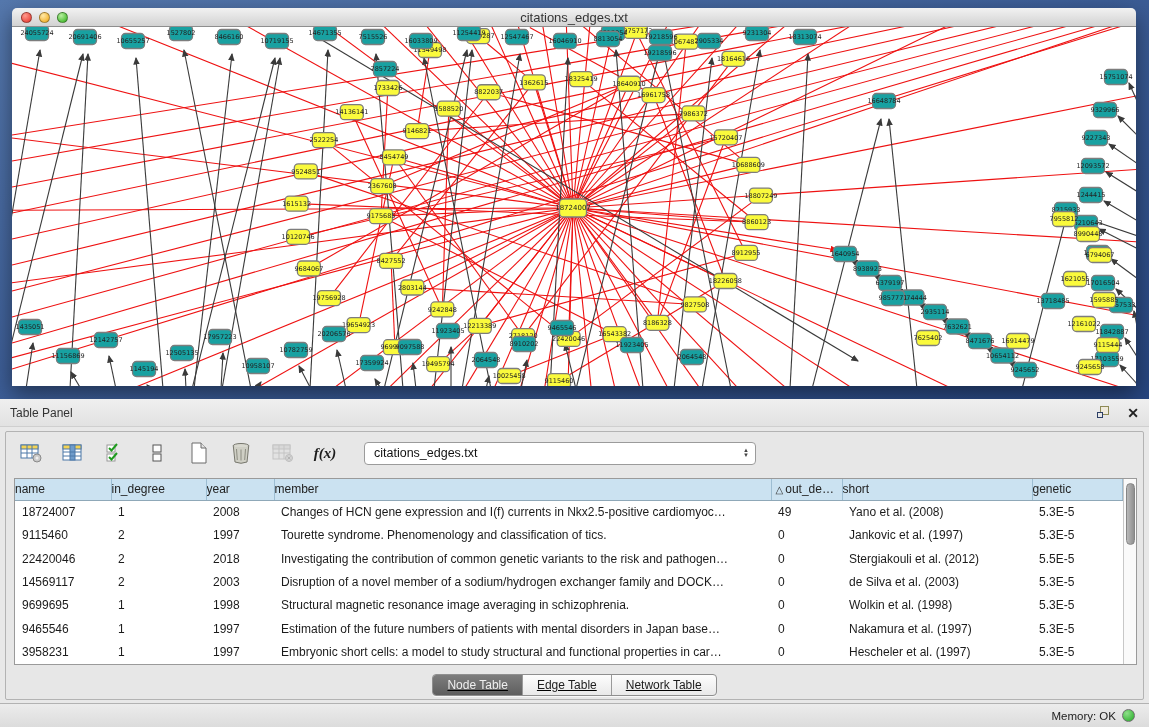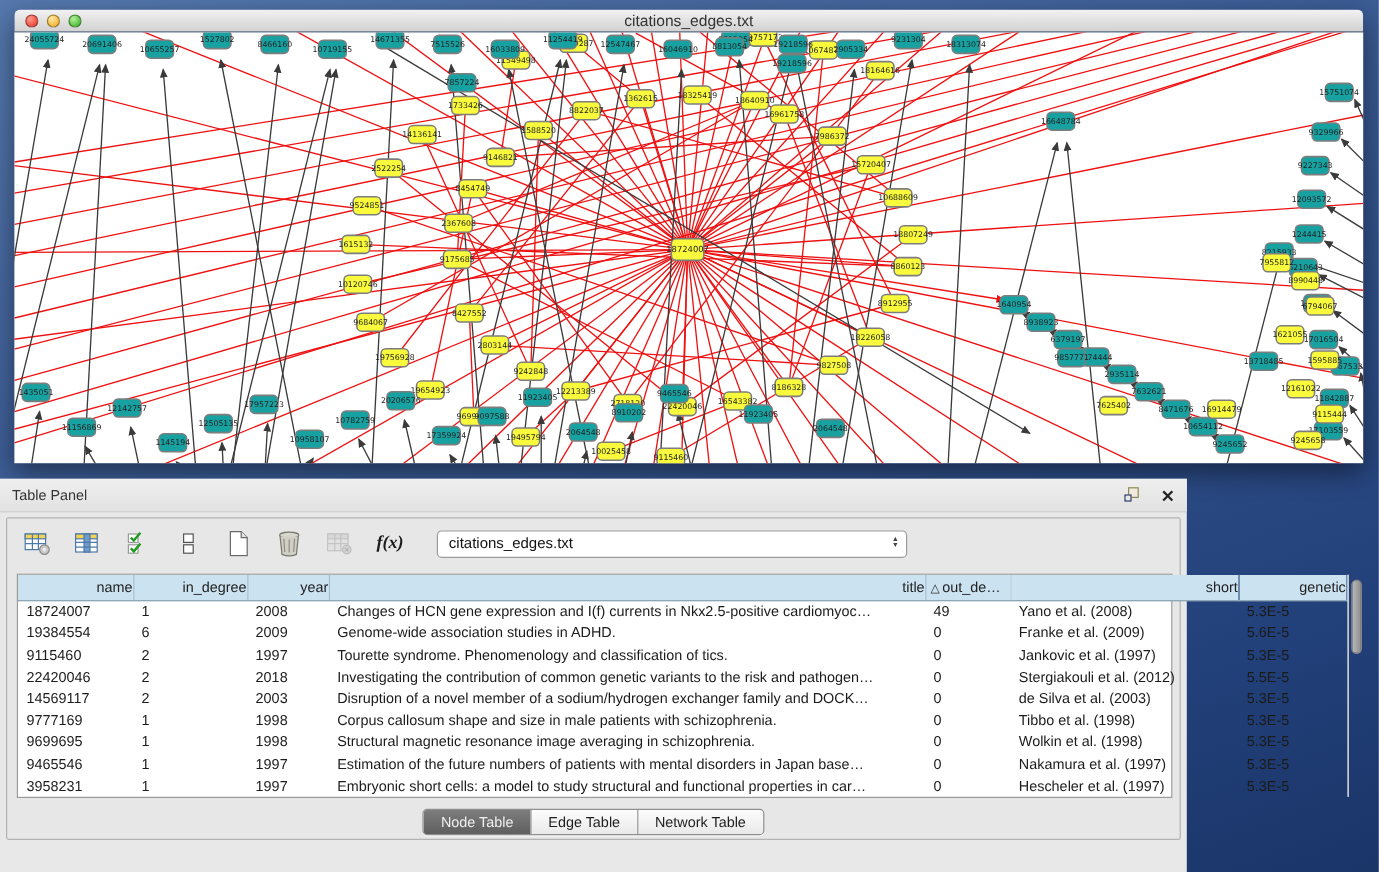--- a/index.html
+++ b/index.html
@@ -14,21 +14,21 @@
     display:flex; align-items:center; position:relative; }
   .lights { display:flex; gap:7px; margin-left:9px; }
   .light { width:11px; height:11px; border-radius:50%; border:1px solid rgba(0,0,0,.35); }
   .light.red { background:radial-gradient(circle at 35% 30%,#ff9a8c,#ee5045 70%); }
   .light.yellow { background:radial-gradient(circle at 35% 30%,#ffe9a8,#f5b93c 70%); }
   .light.green { background:radial-gradient(circle at 35% 30%,#b8f0a0,#55c23e 70%); }
   .win-title { position:absolute; left:0; right:0; text-align:center; font-size:13px; color:#343434; }
   .net-canvas { display:block; width:1124px; height:359px; background:#ffffff; }
 
   
-  .bottom { position:absolute; left:0; top:399px; width:989px; height:328px; background:#e8e8e8; }
+  .bottom { position:absolute; left:0; top:399px; width:1149px; height:328px; background:#e8e8e8; }
   .tp-header { height:28px; display:flex; align-items:center; padding:0 10px;
     background:linear-gradient(#efefef,#e2e2e2); border-bottom:1px solid #cfcfcf; }
   .tp-title { font-size:12px; color:#333; }
   .tp-header .spacer { flex:1; }
   .tp-float { width:16px; height:16px; position:relative; margin-right:14px; cursor:pointer; }
   .tp-float .sq1 { position:absolute; left:3px; top:1px; width:9px; height:9px; border:1px solid #8e8a55; background:#efeadc; }
   .tp-float .sq2 { position:absolute; left:0; top:7px; width:6px; height:6px; border:1px solid #2c3f66; background:#e8e8e8; }
   .tp-close { font-size:14px; font-weight:bold; color:#222; cursor:pointer; line-height:14px; }
 
   .tp-panel { position:absolute; left:5px; right:5px; top:32px; bottom:27px;
@@ -42,30 +42,30 @@
   .combo { margin-left:12px; width:392px; height:23px; background:#ffffff; border:1px solid #9b9b9b;
     border-radius:4px; display:flex; align-items:center; padding:0 6px 0 9px; font-size:12.5px; color:#111; cursor:pointer; }
   .combo .cval { flex:1; }
   .combo .arrows { display:flex; flex-direction:column; line-height:5px; font-size:6px; color:#444; text-align:center; }
 
   
   .tablewrap { position:absolute; left:8px; right:6px; top:46px; height:187px;
     border:1px solid #9a9a9a; background:#fff; display:flex; }
   table.grid { border-collapse:collapse; table-layout:fixed; width:1107px; font-size:12px; color:#1b1b1b; }
   table.grid th { height:21px; background:#cbe2f1; border-right:1px solid #9dbdd2; border-bottom:1px solid #8fa8b8;
-    font-weight:normal; font-size:12px; color:#222; text-align:right; overflow:hidden; white-space:nowrap; }
+    font-weight:normal; font-size:12px; color:#222; text-align:left; overflow:hidden; white-space:nowrap; }
   table.grid th.sorted { text-align:left; padding-left:4px; }
   table.grid td { height:16px; padding:0 0 0 7px; overflow:hidden; white-space:nowrap; text-overflow:clip; }
   .sort-tri { font-size:10px; color:#333; margin-right:2px; }
   .vscroll { width:14px; background:#fafafa; border-left:1px solid #c8c8c8; position:relative; }
   .vthumb { position:absolute; left:2px; top:4px; width:9px; height:62px; border-radius:5px;
     background:linear-gradient(90deg,#b9b9b9,#8f8f8f); border:1px solid #858585; }
 
   
-  .tabsrow { position:absolute; left:0; right:0; top:242px; display:flex; justify-content:center; }
+  .tabsrow { position:absolute; left:0; right:0; top:242px; display:flex; justify-content:center;text-decoration:underline; }
   .seg { display:flex; border:1px solid #8f8f8f; border-radius:4px; overflow:hidden;
     background:linear-gradient(#fdfdfd,#e9e9e9); box-shadow:0 1px 0 rgba(255,255,255,.7); }
   .seg .tab { padding:3px 14px; font-size:12px; color:#1d1d1d; border-right:1px solid #9a9a9a; cursor:pointer; }
   .seg .tab:last-child { border-right:none; }
   .seg .tab.sel { background:linear-gradient(#7d7d7d,#5f5f5f); color:#efefef; }
 
   
   .statusbar { position:absolute; left:0; bottom:0; width:1149px; height:24px;
     background:linear-gradient(#ececec,#dcdcdc); border-top:1px solid #b2b2b2;
     display:flex; align-items:center; justify-content:flex-end; padding-right:14px; gap:6px; }
@@ -822,44 +822,35 @@
               <col style="width: 497px;">
               <col style="width: 71px;">
               <col style="width: 190px;">
               <col style="width: 90px;">
             </colgroup>
           <thead>
               <tr id="hrow">
                 <th>name</th>
                 <th>in_degree</th>
                 <th>year</th>
-                <th>title</th>
+                <th>member</th>
                 <th class="sorted"><span class="sort-tri">△</span>out_de…</th>
                 <th>short</th>
                 <th>genetic</th>
               </tr>
             </thead>
           <tbody id="tbody">
               <tr>
                 <td>18724007</td>
                 <td>1</td>
                 <td>2008</td>
                 <td>Changes of HCN gene expression and I(f) currents in Nkx2.5-positive cardiomyoc…</td>
                 <td>49</td>
                 <td>Yano et al. (2008)</td>
                 <td>5.3E-5</td>
-              </tr>
-              <tr>
-                <td>19384554</td>
-                <td>6</td>
-                <td>2009</td>
-                <td>Genome-wide association studies in ADHD.</td>
-                <td>0</td>
-                <td>Franke et al. (2009)</td>
-                <td>5.6E-5</td>
               </tr>
               <tr>
                 <td>9115460</td>
                 <td>2</td>
                 <td>1997</td>
                 <td>Tourette syndrome. Phenomenology and classification of tics.</td>
                 <td>0</td>
                 <td>Jankovic et al. (1997)</td>
                 <td>5.3E-5</td>
               </tr>
@@ -872,29 +863,20 @@
                 <td>Stergiakouli et al. (2012)</td>
                 <td>5.5E-5</td>
               </tr>
               <tr>
                 <td>14569117</td>
                 <td>2</td>
                 <td>2003</td>
                 <td>Disruption of a novel member of a sodium/hydrogen exchanger family and DOCK…</td>
                 <td>0</td>
                 <td>de Silva et al. (2003)</td>
-                <td>5.3E-5</td>
-              </tr>
-              <tr>
-                <td>9777169</td>
-                <td>1</td>
-                <td>1998</td>
-                <td>Corpus callosum shape and size in male patients with schizophrenia.</td>
-                <td>0</td>
-                <td>Tibbo et al. (1998)</td>
                 <td>5.3E-5</td>
               </tr>
               <tr>
                 <td>9699695</td>
                 <td>1</td>
                 <td>1998</td>
                 <td>Structural magnetic resonance image averaging in schizophrenia.</td>
                 <td>0</td>
                 <td>Wolkin et al. (1998)</td>
                 <td>5.3E-5</td>
@@ -926,14 +908,18 @@
 
       <div class="tabsrow">
         <div class="seg" id="seg">
             <span class="tab sel">Node Table</span>
             <span class="tab">Edge Table</span>
             <span class="tab">Network Table</span>
           </div>
       </div>
     </div>
 
+    <div class="statusbar">
+      <span class="mem-label">Memory: OK</span>
+      <span class="mem-dot"></span>
+    </div>
   </div>
 </div>
 
 </body></html>

